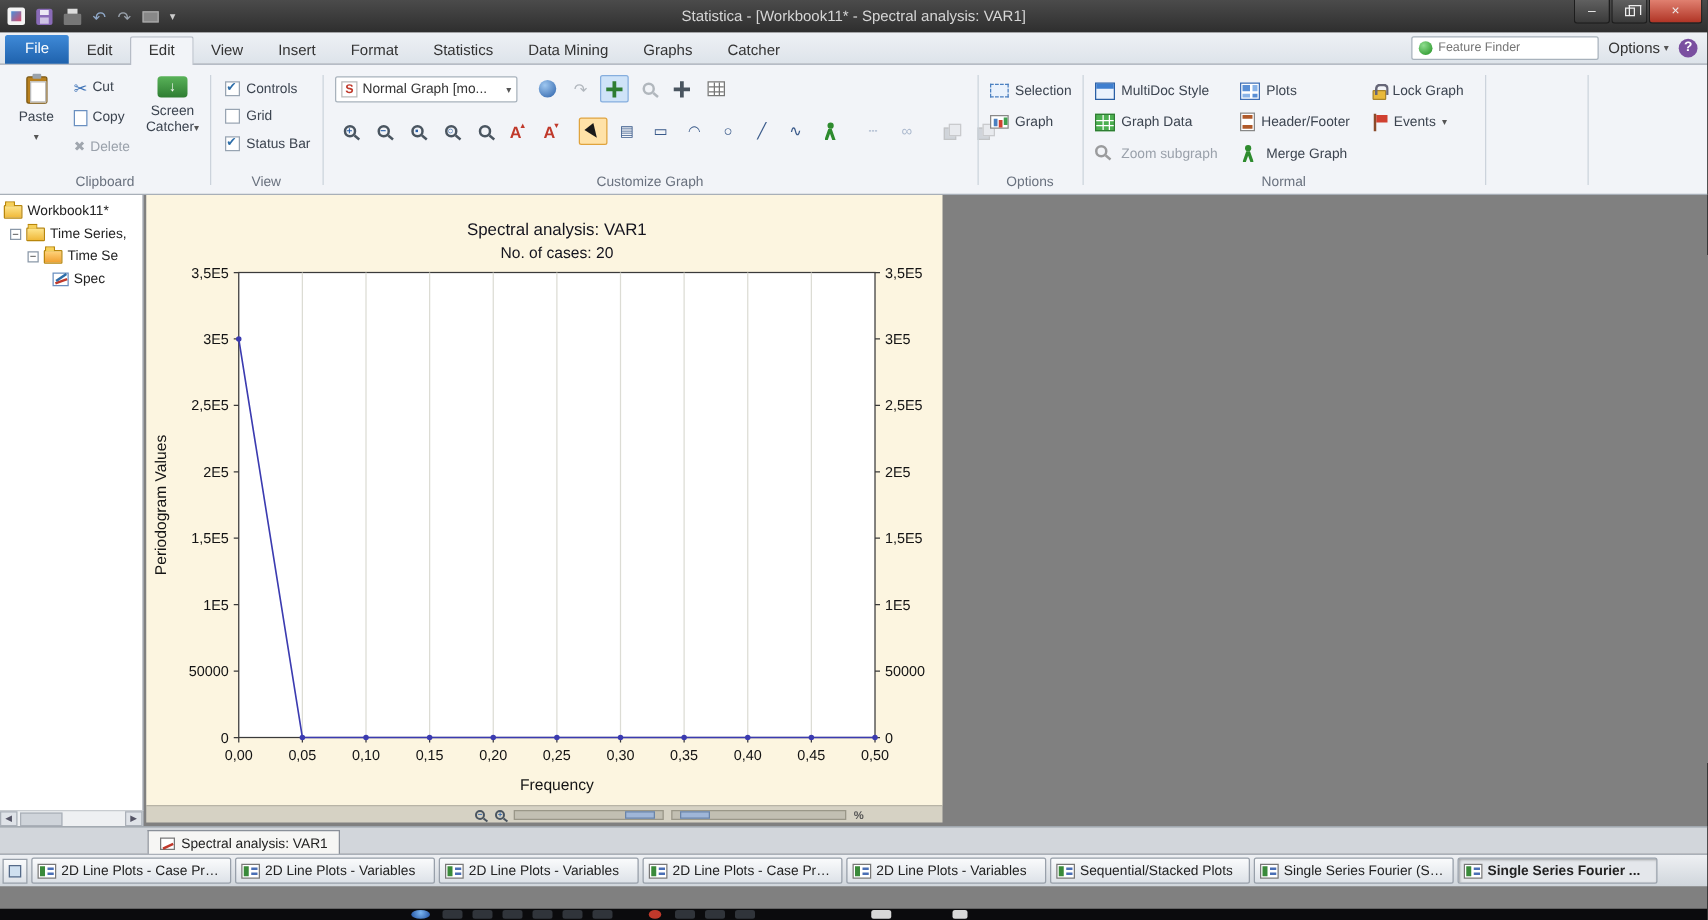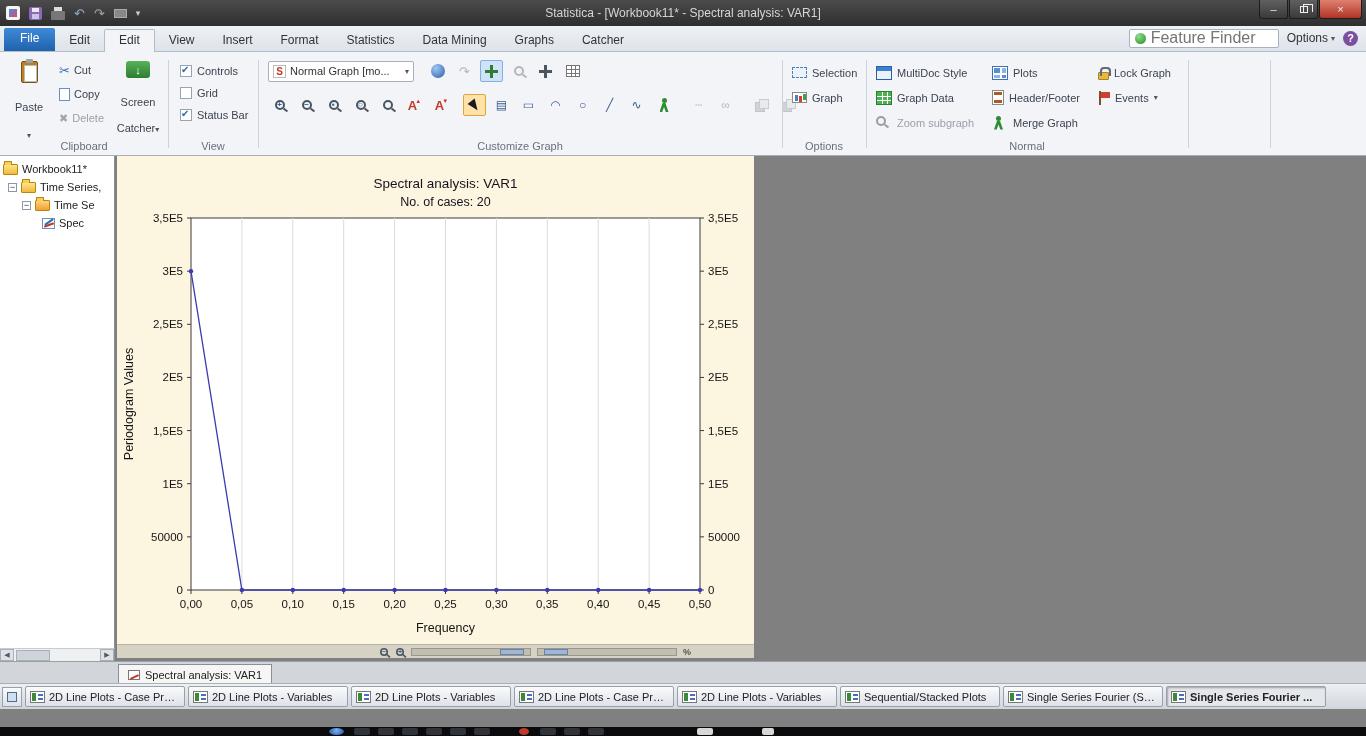--- a/index.html
+++ b/index.html
@@ -28,33 +28,33 @@
   .qdd{color:#ccc;font-size:9px}
 
   
   #tabrow{position:absolute;left:0;top:26px;width:1366px;height:26px;background:linear-gradient(#eef1f5,#dde3ea);border-bottom:1px solid #b6bcc6;display:flex;align-items:flex-end}
   .rtab{height:21px;padding:3px 14px;font-size:12px;color:#333;white-space:nowrap}
   .rtab.file{background:linear-gradient(#3f8ad8,#1f62ad);color:#fff;margin-left:4px;padding:3px 16px;border-radius:2px 2px 0 0;height:23px}
   .rtab.active{background:#f2f4f8;border:1px solid #b6bcc6;border-bottom:none;border-radius:2px 2px 0 0;margin-bottom:-1px;height:23px}
   #tabrow-right{margin-left:auto;display:flex;align-items:center;gap:8px;padding-right:8px;height:26px}
   .ffbox{display:flex;align-items:center;gap:5px;background:#fff;border:1px solid #a8b2bc;border-radius:2px;height:19px;width:150px;padding:0 5px}
   .ffgem{width:11px;height:11px;border-radius:50%;background:radial-gradient(circle at 35% 30%,#8fdd8f,#1f8f1f);flex:0 0 auto}
-  .ffinput{border:none;outline:none;width:120px;font-size:16px;color:#555;background:transparent;font-family:"Liberation Sans",sans-serif}
+  .ffinput{border:none;outline:none;width:120px;font-size:10px;color:#555;background:transparent;font-family:"Liberation Sans",sans-serif}
   .optlbl{font-size:12px;color:#333;display:flex;align-items:center;gap:3px}
   .dd{font-size:8px;color:#555}
   .helpicon{width:15px;height:15px;border-radius:50%;background:#7a4fa0;color:#fff;font-size:11px;font-weight:bold;text-align:center;line-height:15px}
 
   
   #ribbon{position:absolute;left:0;top:52px;width:1366px;height:104px;background:#f2f4f8;border-bottom:1px solid #a8afb8}
   .rgroup{position:absolute;top:0;height:103px}
   .glabel{position:absolute;bottom:3px;left:0;right:0;text-align:center;font-size:11px;color:#69717e;white-space:nowrap}
   .gsep{position:absolute;top:8px;height:88px;width:1px;background:#ccd3dc}
   .smallbtn{display:flex;align-items:center;gap:4px;font-size:11px;color:#3c4450;height:20px;padding:0 3px;white-space:nowrap}
   .smallbtn.disabled{color:#9aa1ab}
-  .bigbtn{display:flex;flex-direction:column;align-items:center;gap:18px;font-size:11px;color:#3c4450;padding-top:5px;text-align:right}
+  .bigbtn{display:flex;flex-direction:column;align-items:center;gap:5px;font-size:11px;color:#3c4450;padding-top:5px;text-align:right}
   
   .clip{width:17px;height:22px;background:#b8801f;border:1px solid #7a5510;border-radius:2px;position:relative}
   .clip::before{content:"";position:absolute;top:-3px;left:4px;width:7px;height:4px;background:#9aa2aa;border-radius:1px}
   .clip::after{content:"";position:absolute;top:3px;left:2px;width:11px;height:15px;background:#fff;border:1px solid #bbb}
   .cutg{color:#3a6fb5;font-size:13px;line-height:1}
   .pages{width:11px;height:13px;background:#fff;border:1px solid #6a8fc0;position:relative}
   .pages::before{content:"";position:absolute;top:-3px;left:2px;width:11px;height:13px;background:#fff;border:1px solid #6a8fc0;z-index:-1}
   .delg{color:#a0a6ae;font-size:11px;line-height:1}
   .sc-icon{width:24px;height:17px;background:linear-gradient(#59b259,#2e7d32);border-radius:3px;position:relative;color:#fff}
   .sc-icon::after{content:"↓";position:absolute;left:50%;top:50%;transform:translate(-50%,-52%);font-size:11px;font-weight:bold}

